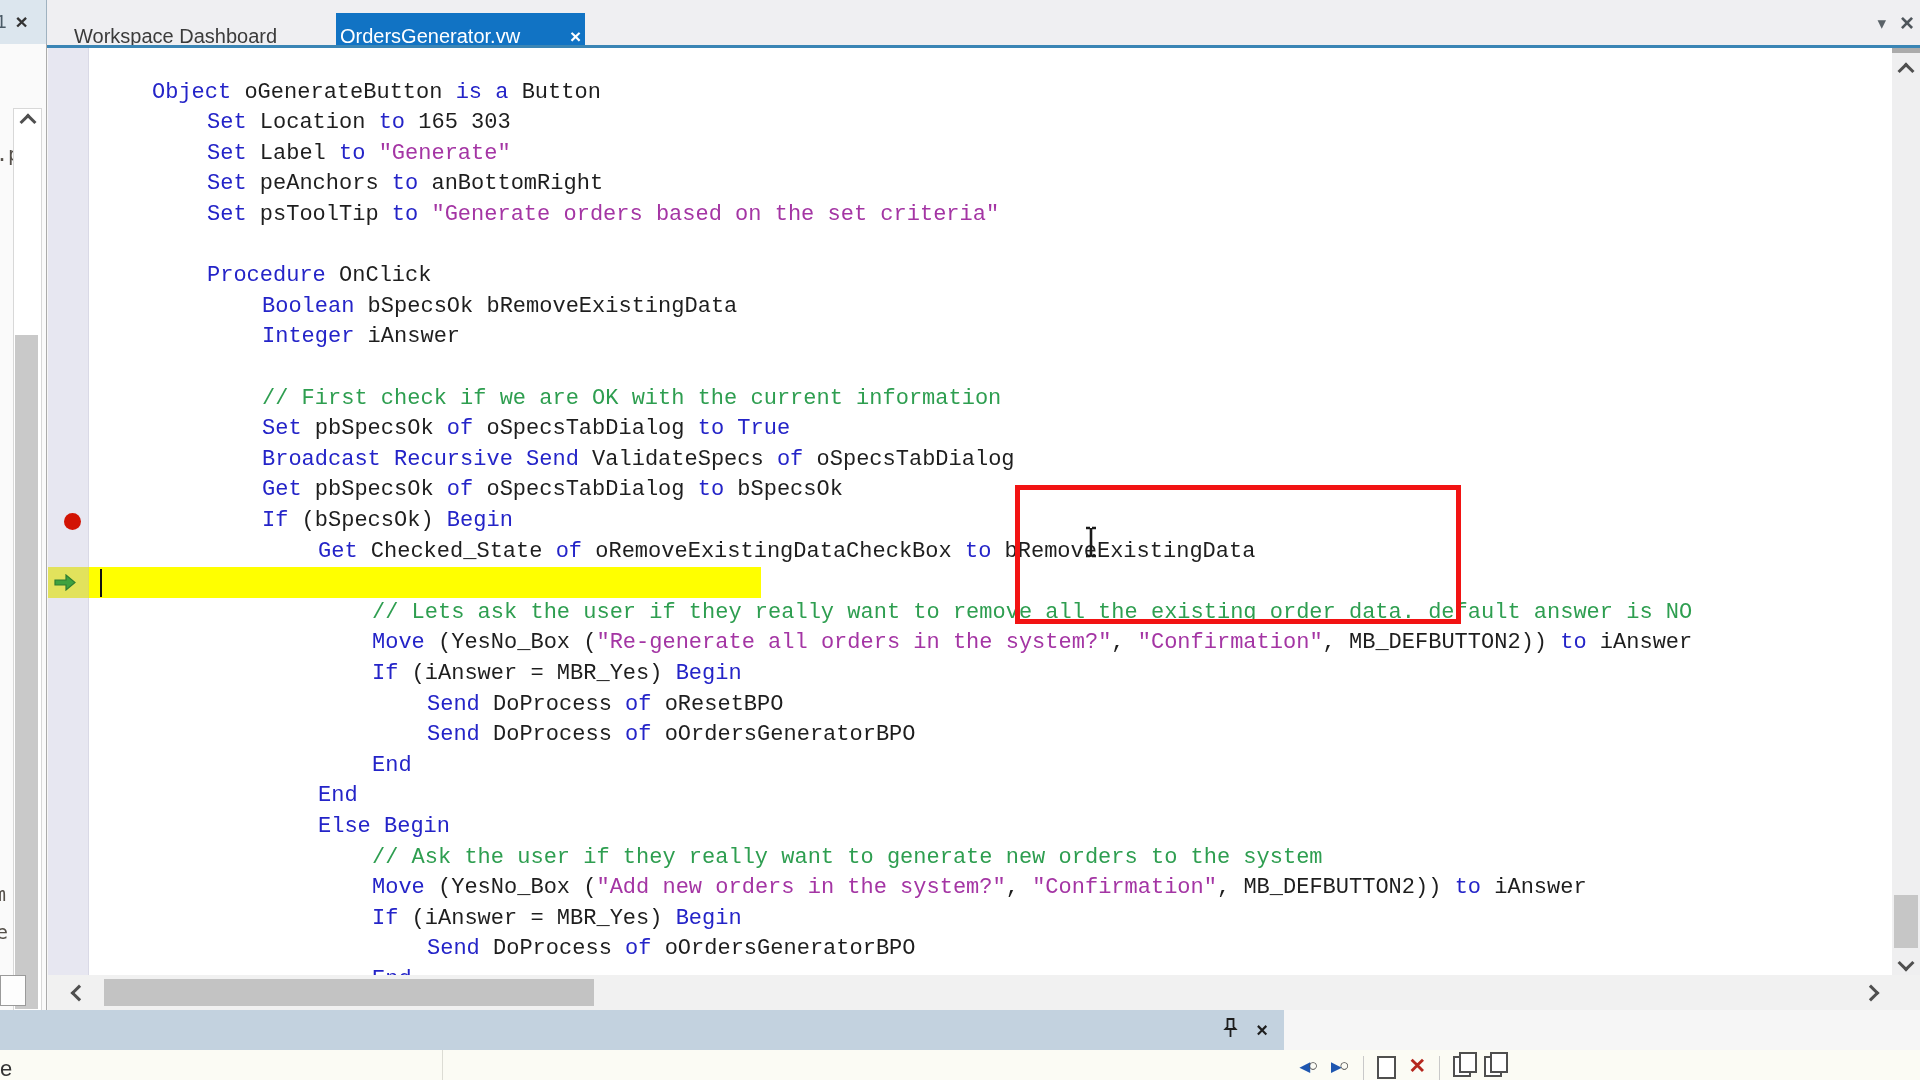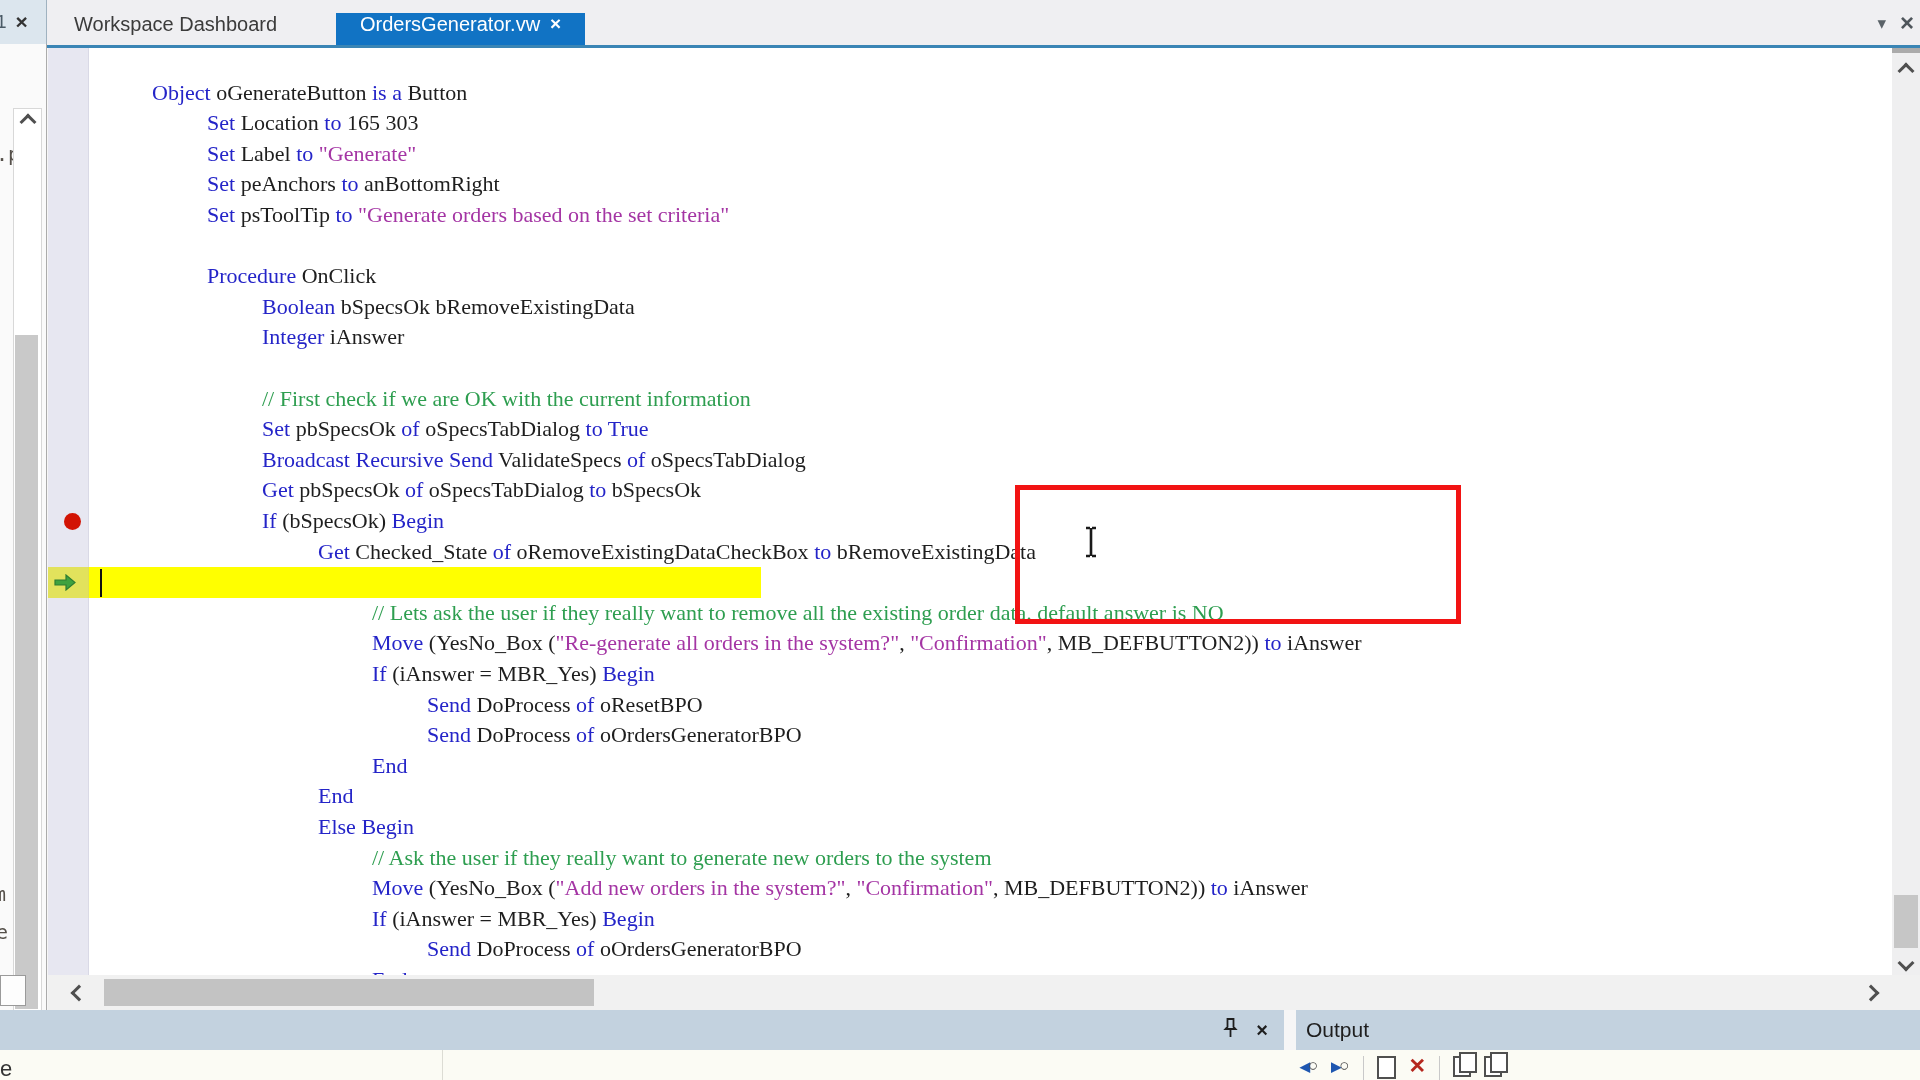--- a/index.html
+++ b/index.html
@@ -8,24 +8,24 @@
   .abs{position:absolute;}
 
   
   .tabbar{left:0;top:0;width:1920px;height:48px;background:#EFEFF2;}
   .tab-underline{left:46px;top:45px;width:1874px;height:3px;background:#3A85B5;}
   .stub{left:0;top:0;width:46px;height:44px;background:#DCE6EE;
         border-right:1px solid #9FB2C0;border-bottom:2px solid #8FA4B5;
         overflow:hidden;display:flex;align-items:center;}
   .stub-frag{margin-left:-4px;color:#4A5A66;font-size:19px;}
   .stub-x{margin-left:9px;color:#333;font-size:21px;font-weight:bold;cursor:default;}
-  .tab{top:13px;height:35px;display:flex;align-items:flex-start;font-size:20px;}
+  .tab{top:13px;height:35px;display:flex;align-items:flex-end;font-size:20px;}
   .tab.inactive{left:60px;padding:0 14px;color:#3B3B3B;}
   .tab.active{left:336px;width:249px;background:#1173C4;color:#FFFFFF;
-              padding:0 24px;box-sizing:border-box;justify-content:space-between;}
+              padding:0 4px;box-sizing:border-box;justify-content:space-between;}
   .tab-close{font-weight:bold;font-size:19px;}
   .bar-right{right:6px;top:0;height:46px;display:flex;align-items:center;gap:14px;
              color:#5A6268;}
   .ovf{font-size:17px;}
   .bar-x{font-size:24px;font-weight:bold;color:#4F565C;}
 
   
   .leftstrip{left:0;top:44px;width:47px;height:966px;background:#FAFAFA;
              border-right:1px solid #ABABAB;box-sizing:border-box;overflow:hidden;}
   .ls-frag{position:absolute;color:#55504A;font-size:20px;font-family:"DejaVu Sans Mono",monospace;}
@@ -33,21 +33,21 @@
          border:1px solid #D8D8D8;}
   .ls-btn{position:absolute;left:0;width:27px;height:26px;display:flex;align-items:center;justify-content:center;}
   .ls-thumb{position:absolute;left:1px;top:226px;width:23px;height:674px;background:#C9C9C9;}
   .corner-box{left:0;top:975px;width:26px;height:31px;background:#FDFDFD;border:1px solid #9A9A9A;box-sizing:border-box;overflow:hidden;}
 
   
   .editor{left:48px;top:48px;width:1844px;height:927px;background:#FFFFFF;overflow:hidden;}
   .gutter{position:absolute;left:0;top:0;width:40px;height:927px;background:#E7E7F1;
           border-right:1px solid #D9D9E6;}
   .code{position:absolute;left:0;top:29.7px;width:1704px;
-        font-family:Liberation Serif, serif;font-size:22px;line-height:30.6px;
+        font-family:Liberation Mono, monospace;font-size:22px;line-height:30.6px;
         white-space:pre;color:#1E1E1E;}
   .ln{height:30.6px;position:relative;}
   .tk-k{color:#2424C8;} .tk-i{color:#1E1E1E;} .tk-s{color:#A435A4;} .tk-c{color:#2E9E50;}
   .hl-main{position:absolute;background:#FFFF00;z-index:2;}
   .hl-gutter{position:absolute;background:rgba(222,222,0,0.62);z-index:2;}
   .bp-dot{position:absolute;width:17px;height:17px;border-radius:50%;background:#D21404;z-index:3;}
   .caret{position:absolute;width:2px;height:28px;background:#111;z-index:4;}
   .cur-arrow{position:absolute;z-index:4;}
 
   
@@ -175,23 +175,20 @@
 
   <div class="abs band band-left">
     <span>
       <svg width="15" height="22" viewBox="0 0 15 22">
         <path d="M4.5 2 h6 v8 l2 2 h-10 l2 -2 z" fill="none" stroke="#1E1E1E" stroke-width="1.8"></path>
         <line x1="7.5" y1="12.5" x2="7.5" y2="20" stroke="#1E1E1E" stroke-width="1.8"></line>
       </svg>
     </span>
     <span class="band-x">×</span>
   </div>
-  <div class="abs band band-right">
-    <span class="band-title">Output</span>
-  </div>
 
   <div class="abs bottomrow">
     <span class="br-frag">e</span>
     <div class="br-div" style="left:442px;"></div>
     <div class="otb">
       <span class="oi">
         <span class="arr">◀</span>
           <span class="circ">○</span>
       </span>
       <span class="oi">

